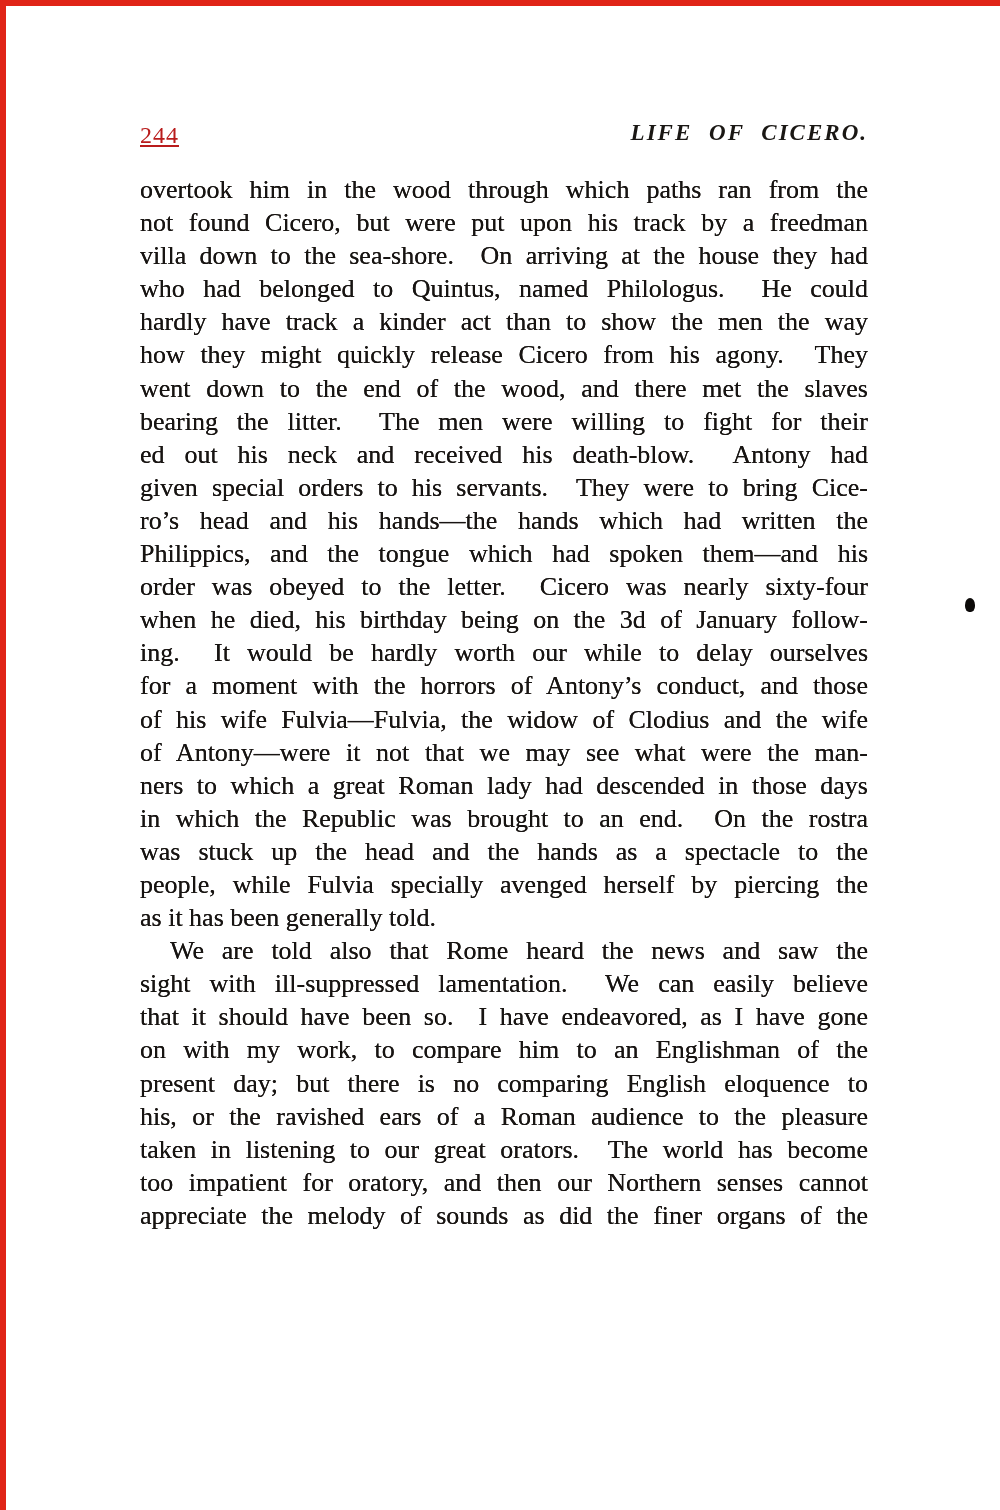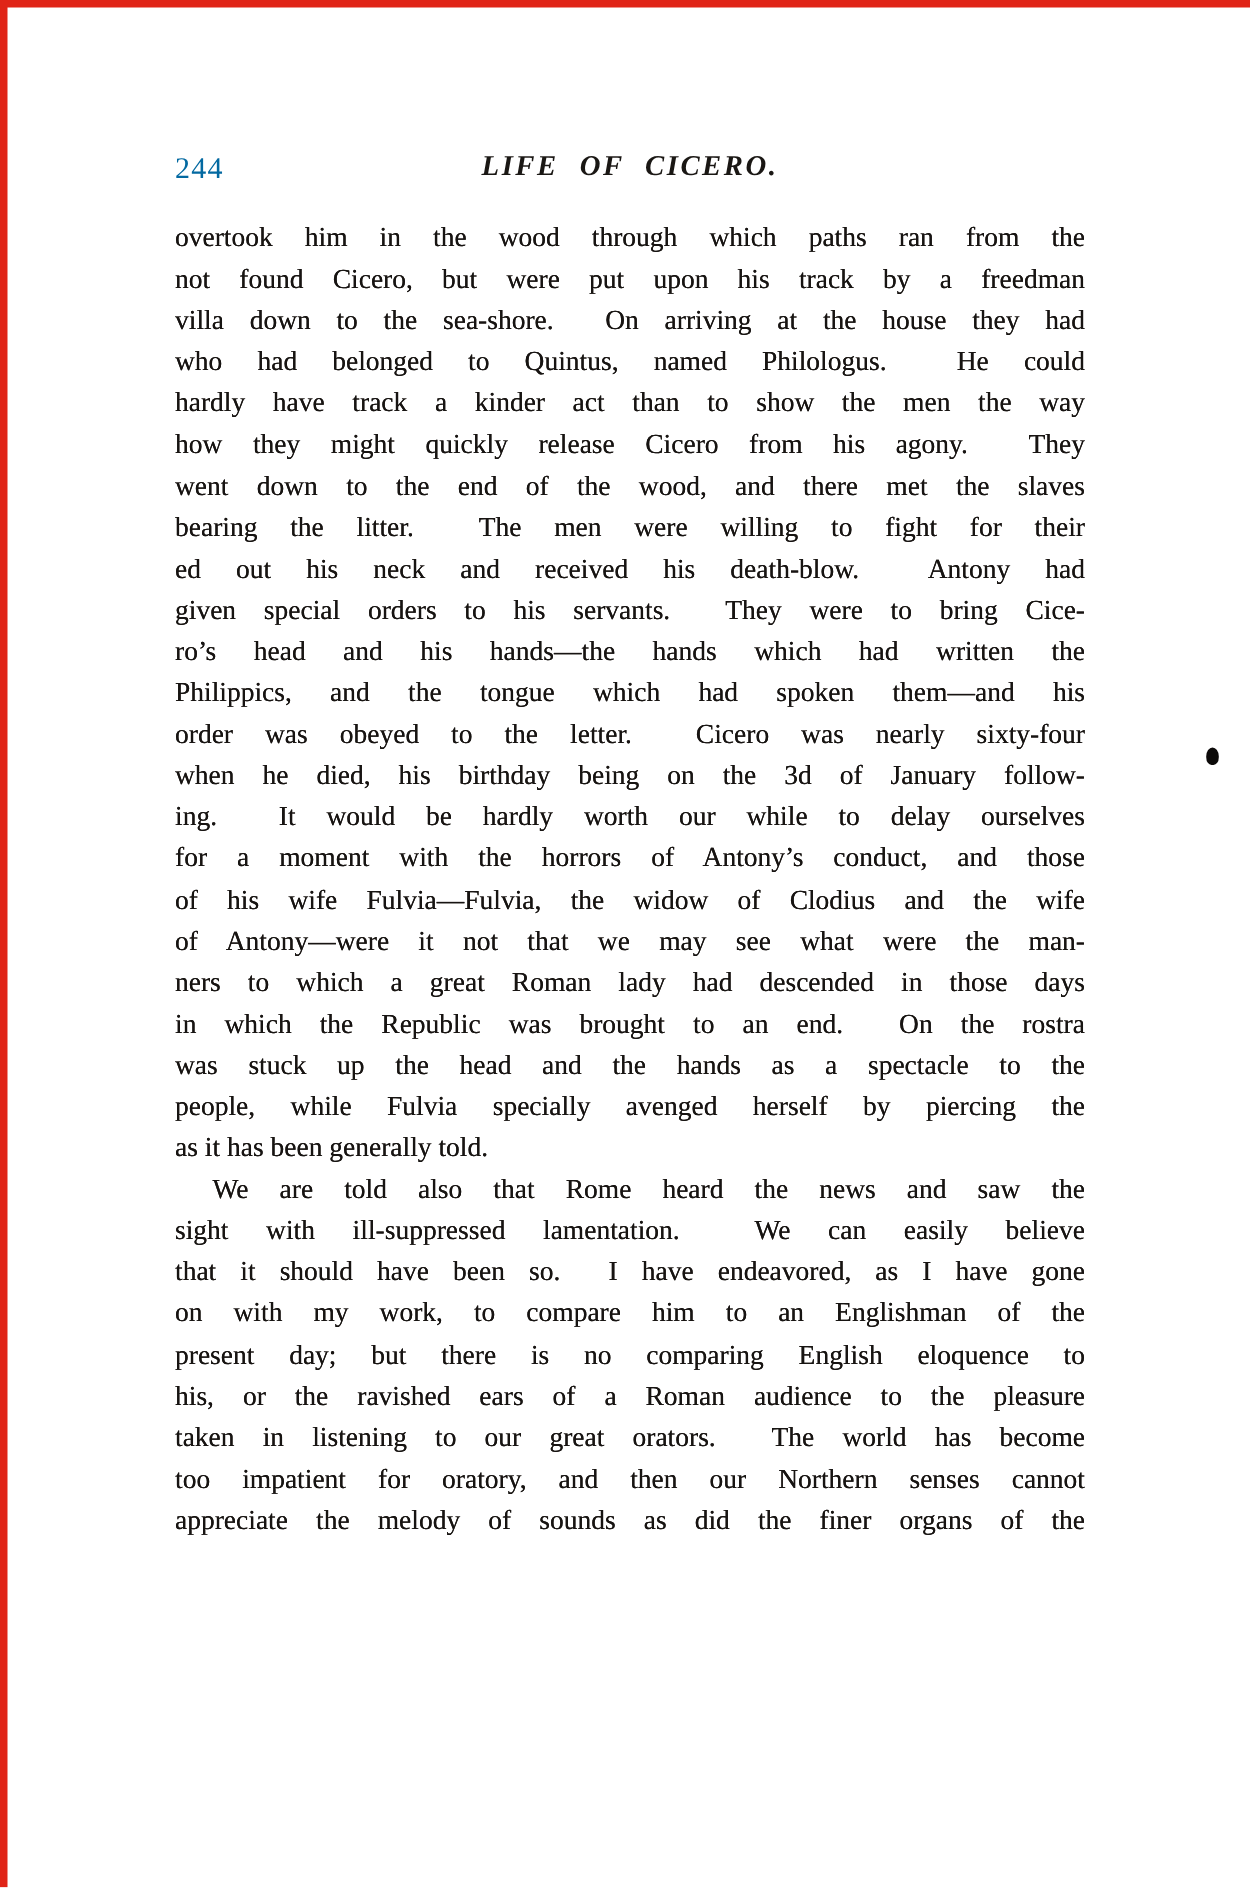--- a/index.html
+++ b/index.html
@@ -31,42 +31,43 @@
     left: 140px;
     top: 120px;
     width: 728px;
     height: 36px;
   }
   .page-number {
     position: absolute;
     left: 0; top: 2px;
     font-size: 24px;
     letter-spacing: 1px;
-    color: #0369a1;
+    color: #b91c1c;
+    text-decoration: underline;
   }
   .header-title {
     position: absolute;
     left: 0; top: 0;
     width: 100%;
-    text-align: center;
+    text-align: right;
     font-size: 23px;
     font-weight: bold;
     font-style: italic;
     letter-spacing: 2px;
     word-spacing: 9px;
     color: #1a1714;
   }
   .body-text {
     position: absolute;
     left: 140px;
     top: 173px;
     width: 728px;
   }
   .line {
-    font-size: 22px;
+    font-size: 26px;
     line-height: 33.1px;
     height: 33.1px;
     white-space: pre-wrap;
     text-align: justify;
     text-align-last: justify;
     text-justify: inter-word;
     text-shadow: 0 0 0.5px #241f1b;
   }
   .line.last {
     text-align: center;

